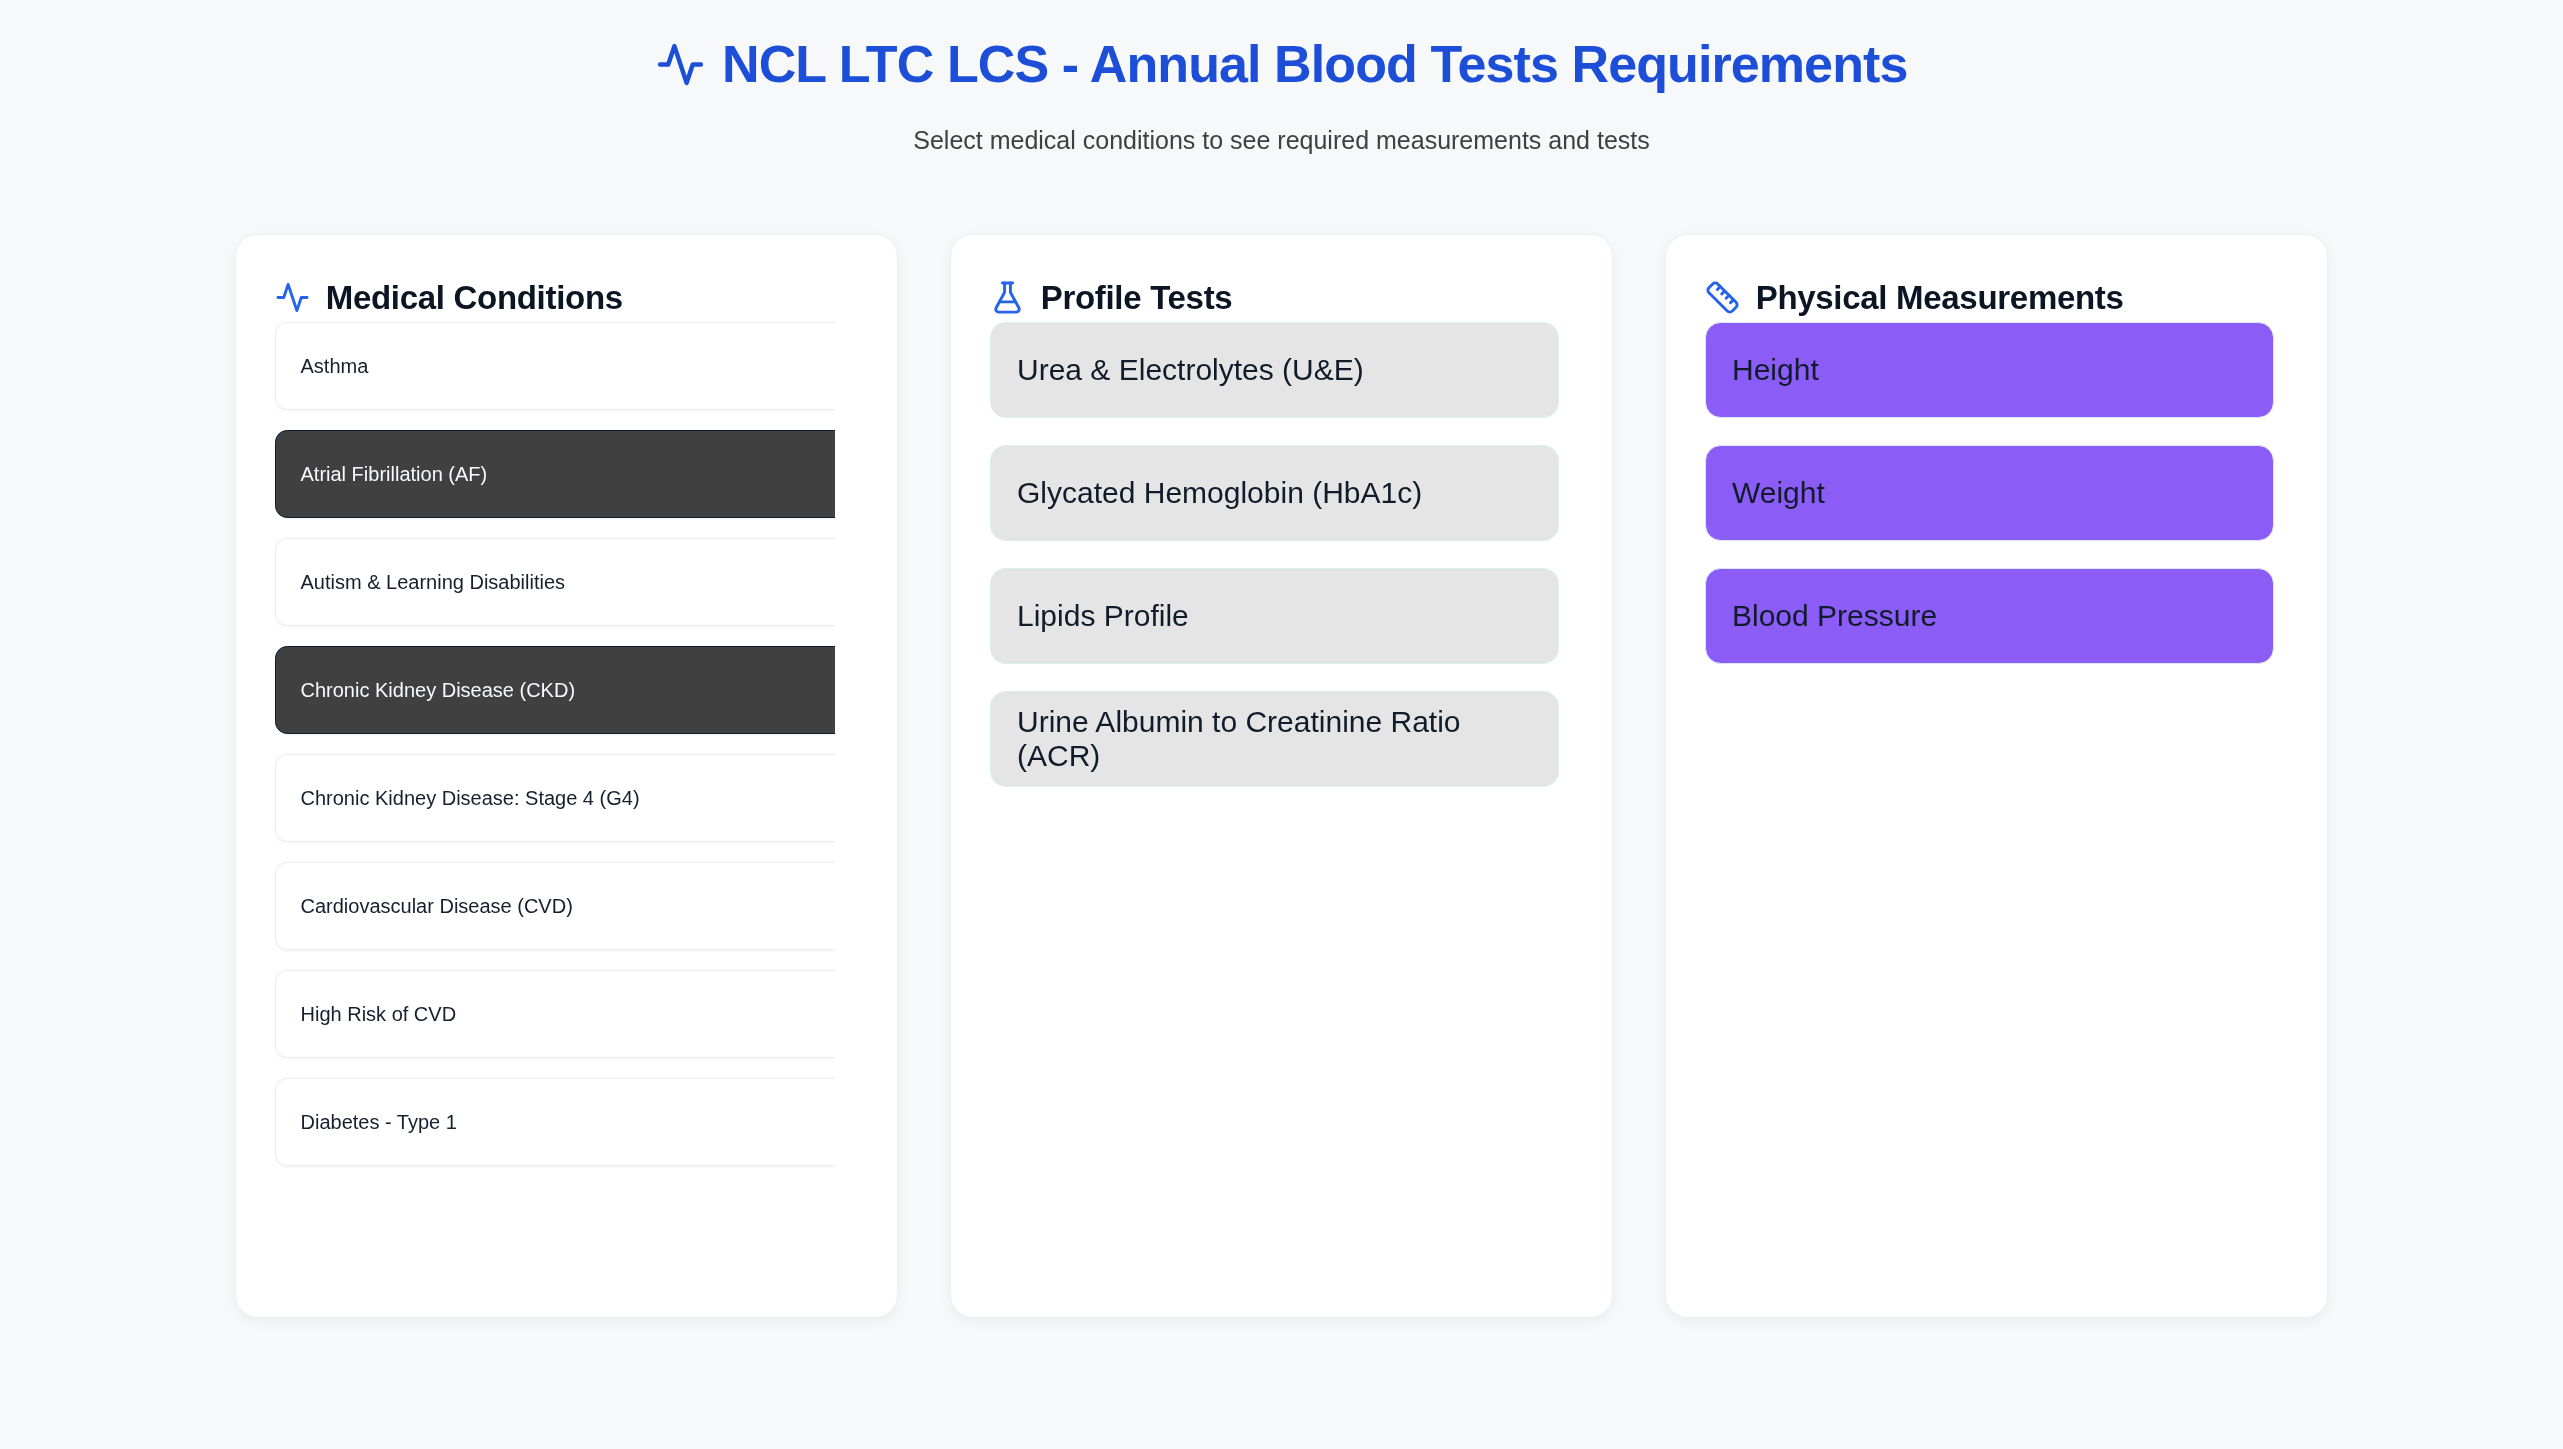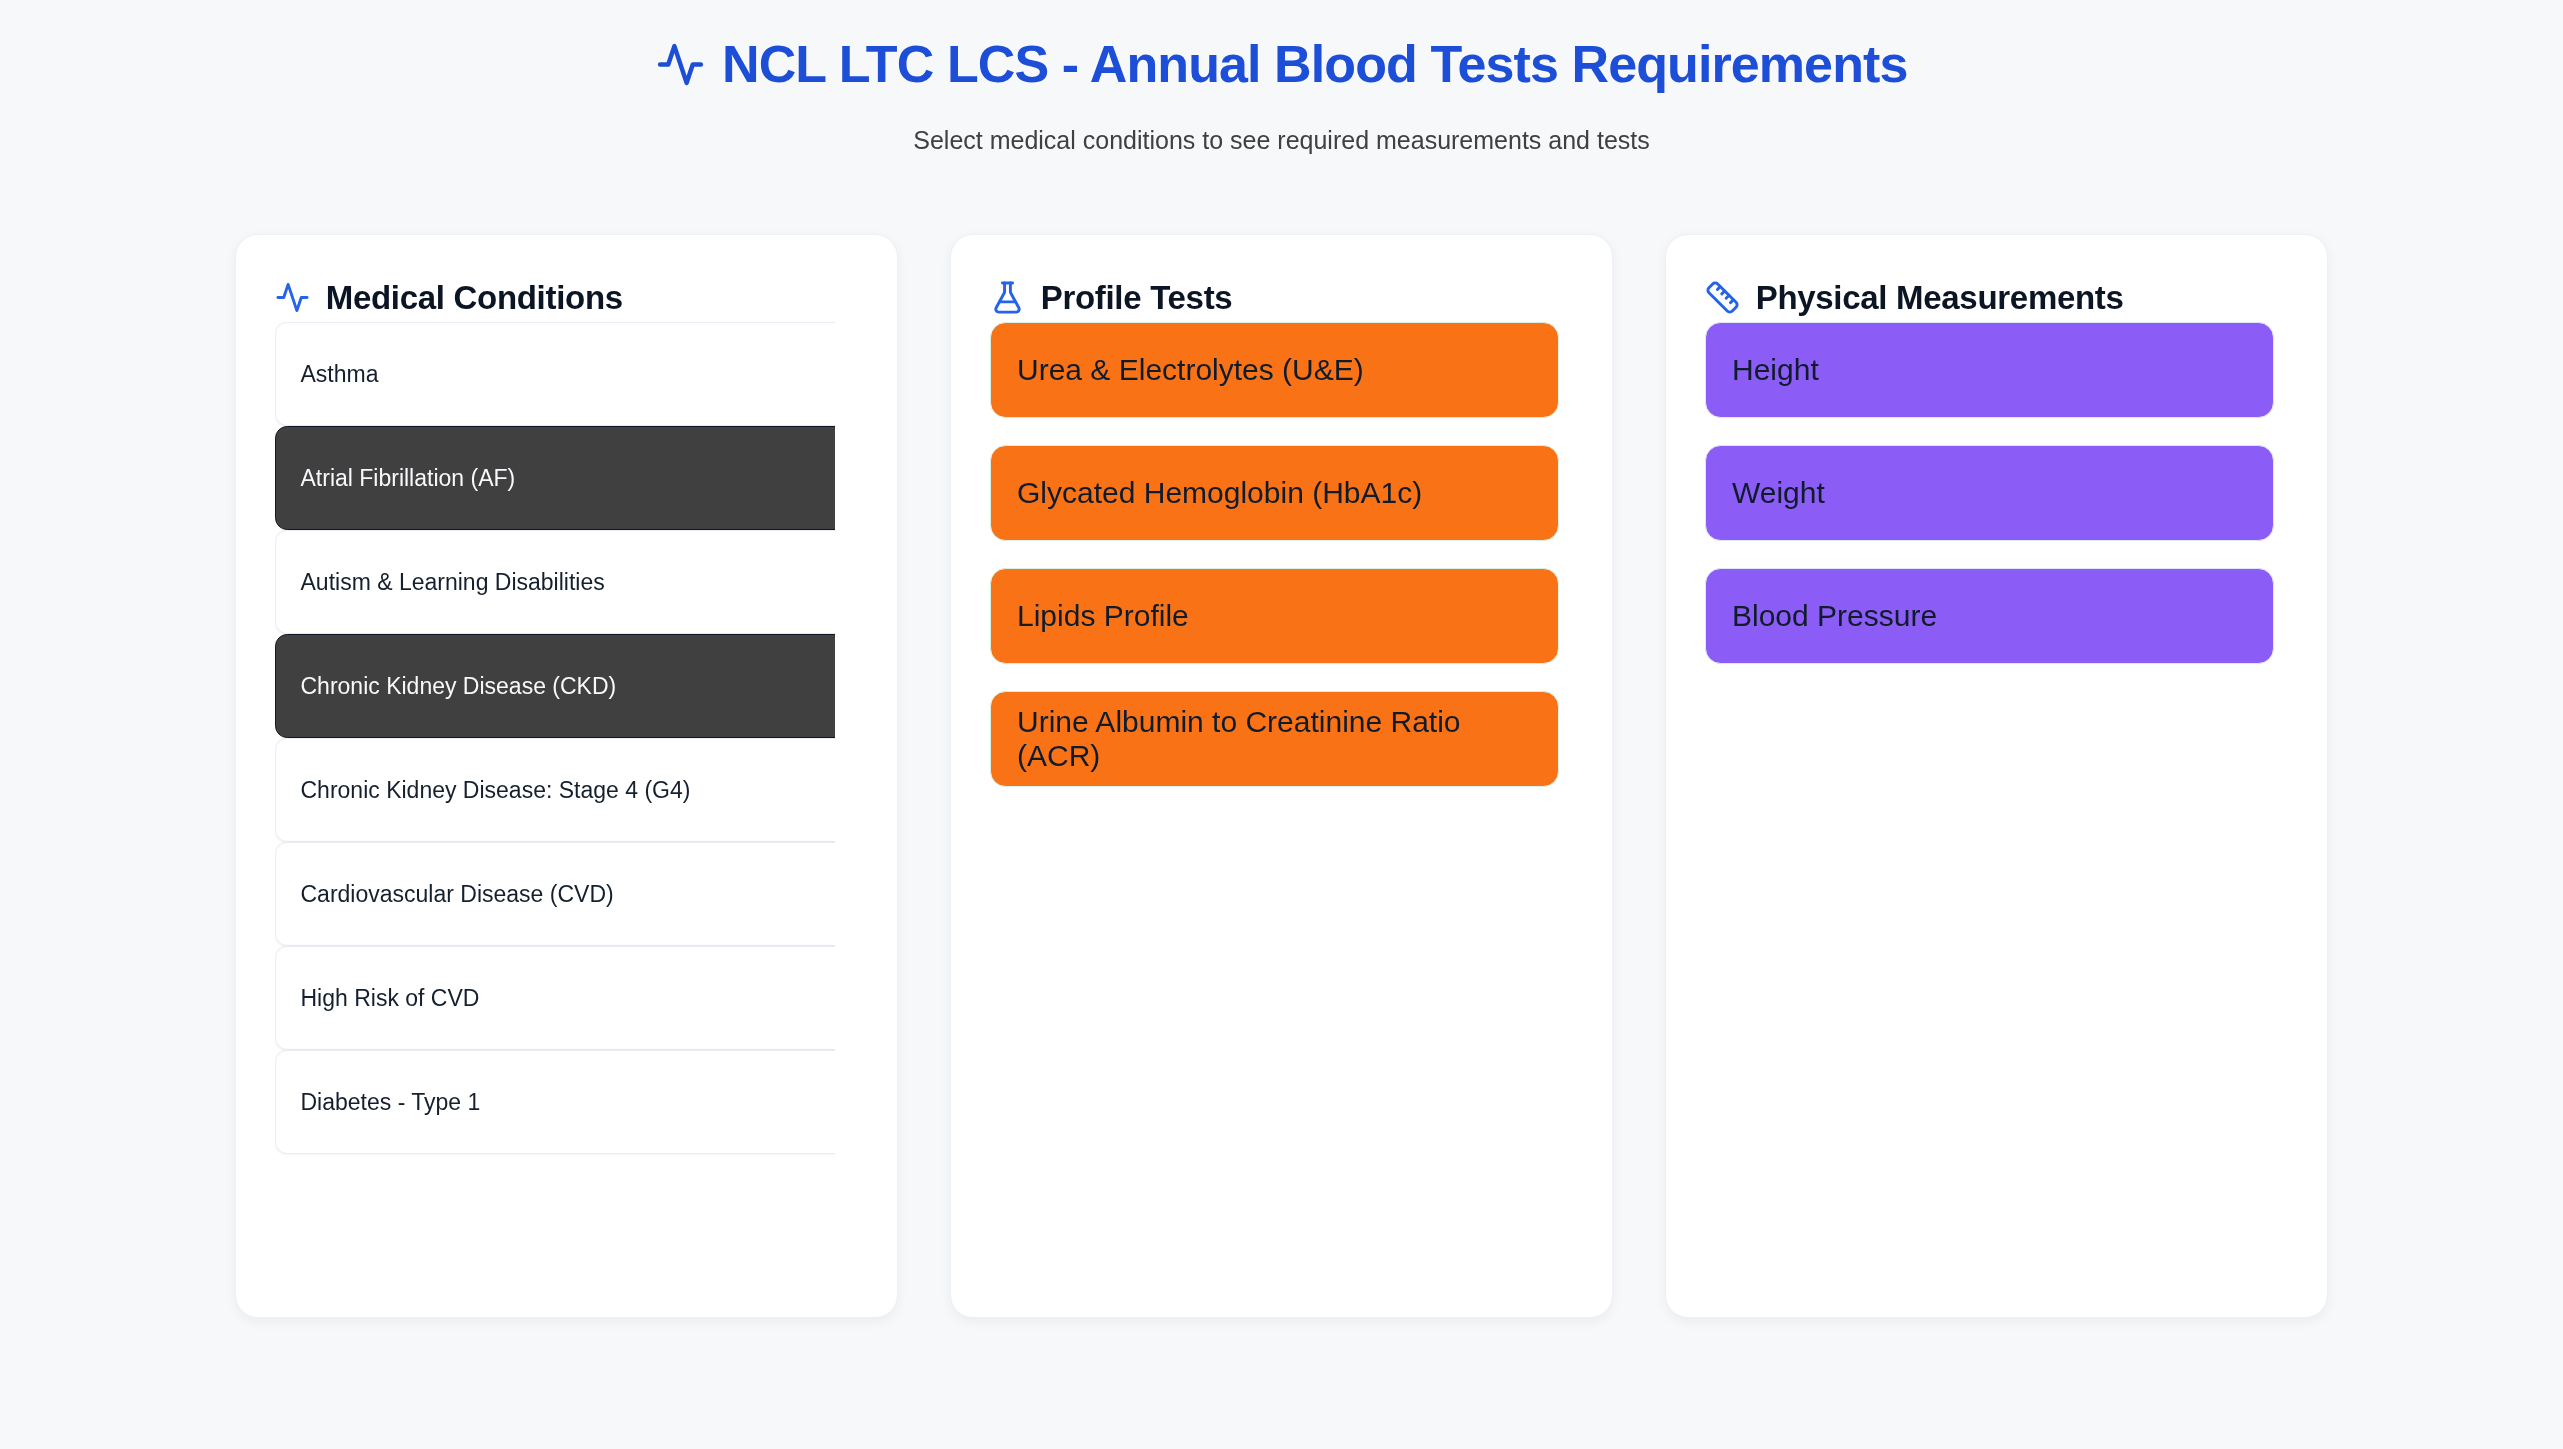--- a/index.html
+++ b/index.html
@@ -52,48 +52,49 @@
     font-size: 33px; font-weight: 700; color: #0c1524;
     line-height: 45px; letter-spacing: -0.3px;
   }
 
   
   .cond-viewport {
     width: 560px; height: 944px; overflow: hidden;
   }
   .citem {
     box-sizing: border-box;
-    width: 612px; height: 104px;
+    width: 612px; height: 88px;
     background: #ffffff;
     border: 1.7px solid #e9edf3;
     border-radius: 12.2px;
     box-shadow: 0 0.9px 2.6px rgba(16, 24, 40, 0.05);
+    margin-bottom: 20px;
     display: flex; align-items: center;
     padding: 0 24.5px;
-    font-size: 23px; font-weight: 500; color: #15202e;
+    font-size: 20px; font-weight: 500; color: #15202e;
     cursor: pointer;
   }
   .citem.selected {
     background: #404040;
     border-color: #111a2b;
     color: #f7f9fc;
   }
 
   
   .pill-list { width: 569px; }
   .pitem {
     box-sizing: border-box;
     width: 569px; height: 96px;
     border-radius: 15.7px;
     margin-bottom: 27px;
     display: flex; align-items: center;
     padding: 0 26px;
     font-size: 30px; font-weight: 500; color: #101c2c;
   }
-  .pitem.green { background: #f97316; border: 1.7px solid #d9f2e4; }
+  .pitem.green { background: #e5e5e5; border: 1.7px solid #d9f2e4; }
   .pitem.blue  { background: #8b5cf6; border: 1.7px solid #dce9fb; }
 </style>
 </head>
 <body>
 
 <div class="page-header">
   <div class="title-row">
     <span style="display:inline-flex;">
       <svg viewBox="0 0 24 24" fill="none" stroke="currentColor" stroke-width="2.2" stroke-linecap="round" stroke-linejoin="round" style="width:49px;height:49px;color:#1d4ed8;">
         <path d="M22 12h-4l-3 9L9 3l-3 9H2"></path>

